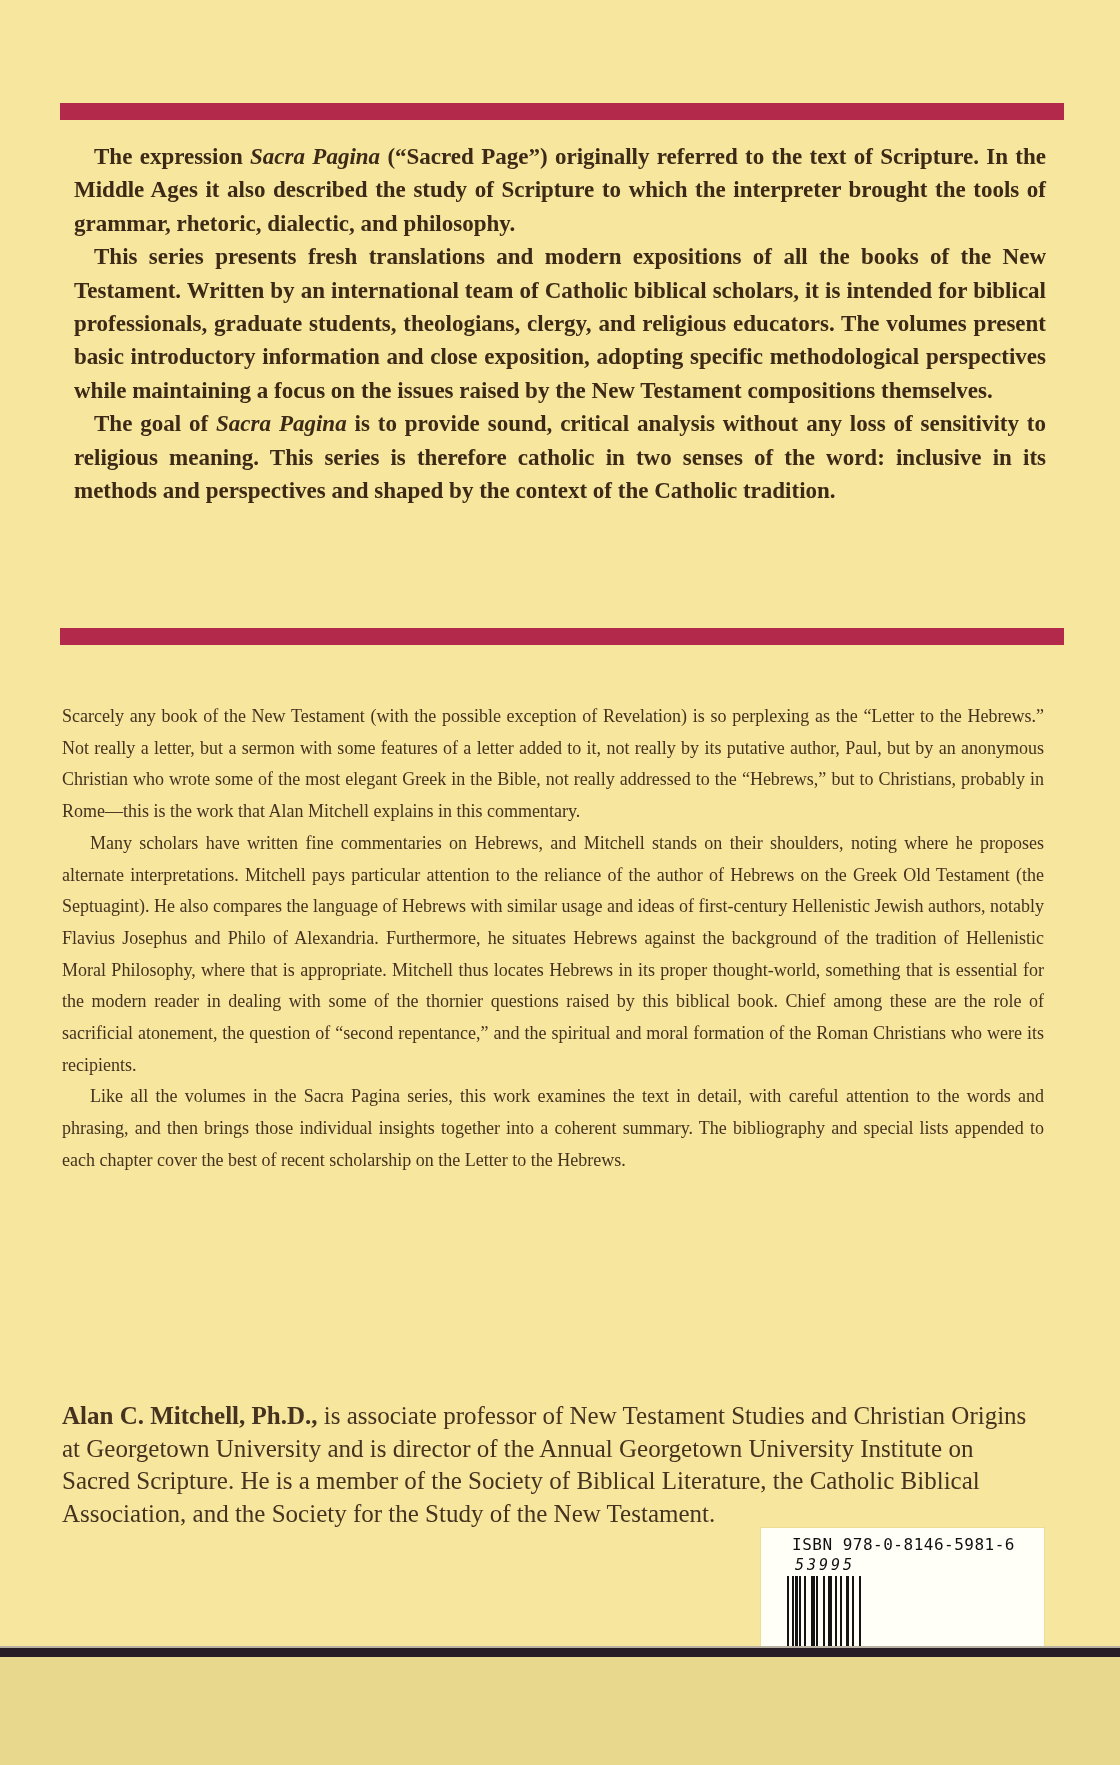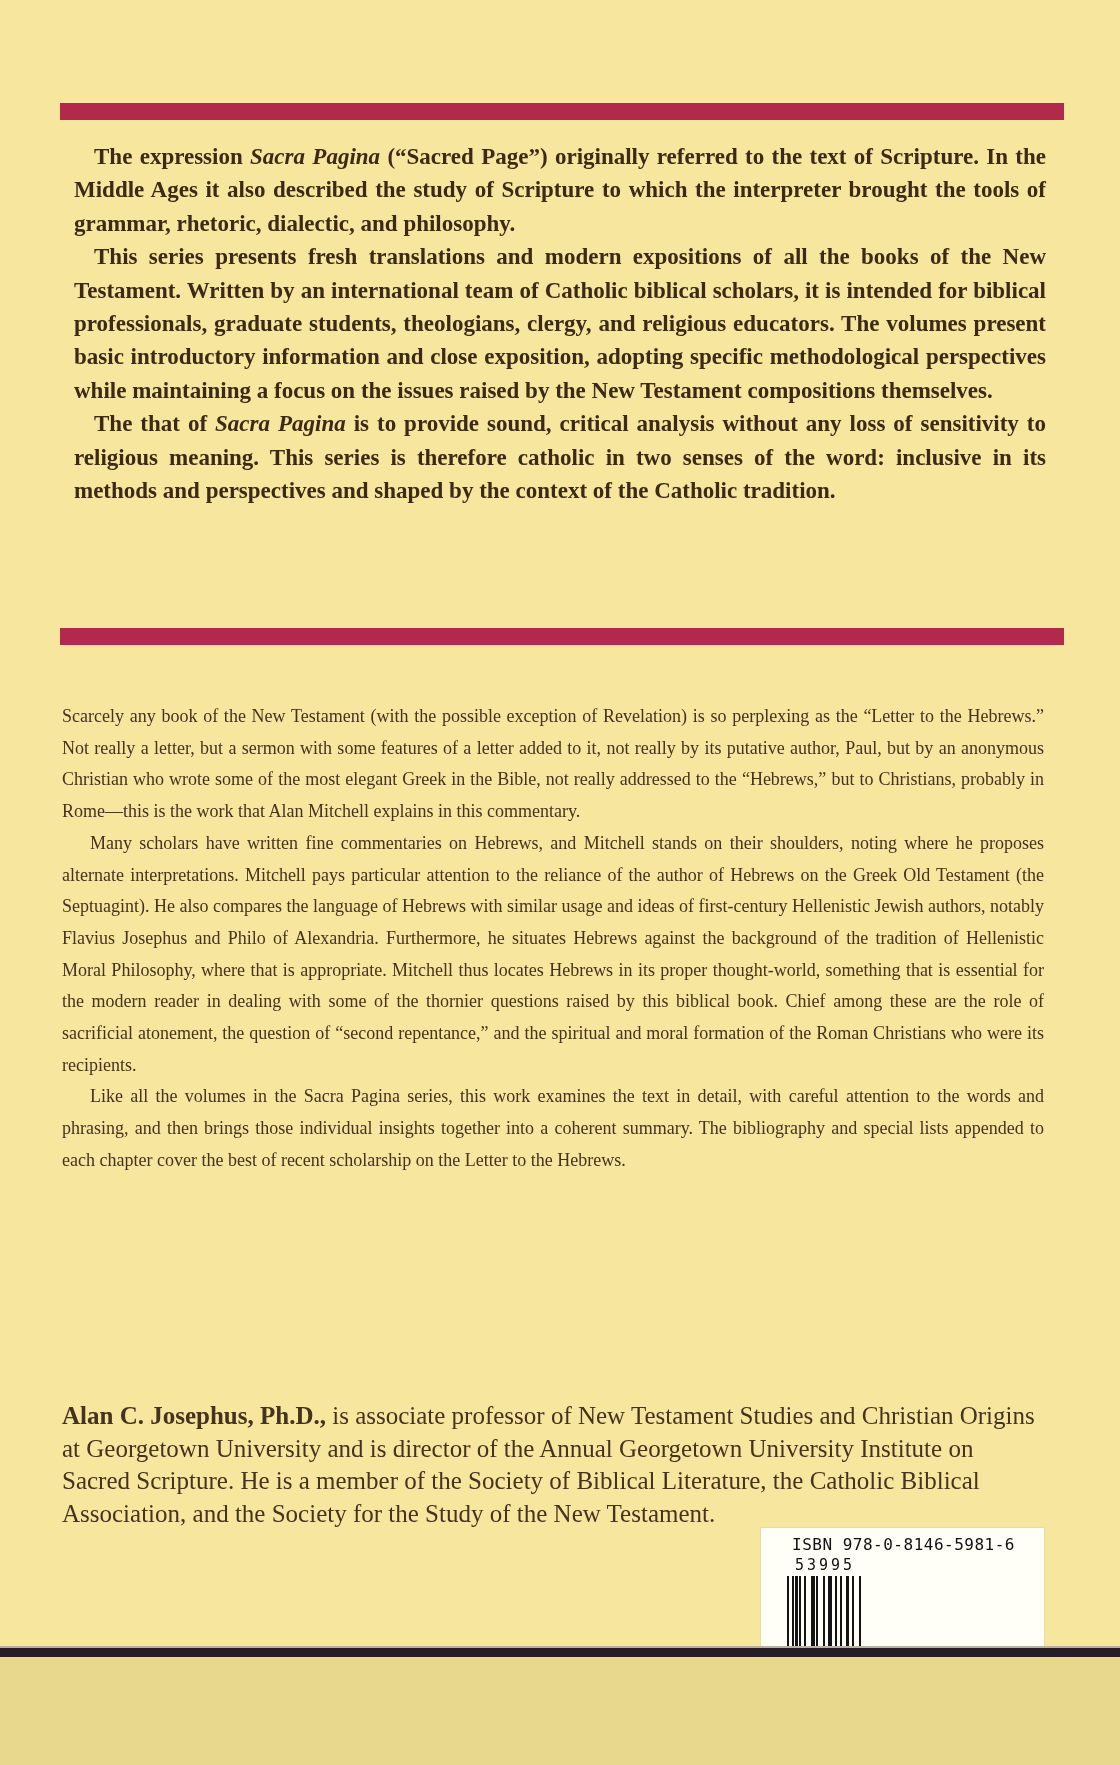--- a/index.html
+++ b/index.html
@@ -69,21 +69,21 @@
   }
   .ean-digits{
     font-family:"DejaVu Sans Mono",monospace;
     font-size:16px;line-height:18px;letter-spacing:1px;
     color:#101010;text-align:center;margin-top:1px;white-space:nowrap;
   }
   .addon-col{margin-left:10px;width:76px;}
   .addon-code{
     font-family:"DejaVu Sans Mono",monospace;
     font-size:15px;line-height:17px;letter-spacing:3px;
-    color:#101010;text-align:center;white-space:nowrap;
+    color:#101010;text-align:center;white-space:nowrap;font-style:italic;
   }
   .addon-bars{
     width:74px;height:74px;margin-top:2px;
     background-image:
       repeating-linear-gradient(90deg,#141414 0 2px,transparent 2px 5px,#141414 5px 7px,transparent 7px 12px),
       repeating-linear-gradient(90deg,transparent 0 8px,#141414 8px 11px,transparent 11px 17px);
   }
   .price-line{
     font-family:"Liberation Sans","DejaVu Sans",sans-serif;
     font-size:15px;line-height:17px;color:#3b82f6;
@@ -97,21 +97,21 @@
 </head>
 <body>
 
 <div class="cover">
 
   <div class="rule rule-top"></div>
 
   <div class="blurb">
     <div class="para"><span>The expression </span><span class="ital">Sacra Pagina</span><span> (“Sacred Page”) originally referred to the text of Scripture. In the Middle Ages it also described the study of Scripture to which the interpreter brought the tools of grammar, rhetoric, dialectic, and philosophy.</span></div>
     <div class="para"><span>This series presents fresh translations and modern expositions of all the books of the New Testament. Written by an international team of Catholic biblical scholars, it is intended for biblical professionals, graduate students, theologians, clergy, and religious educators. The volumes present basic introductory information and close exposition, adopting specific methodological perspectives while maintaining a focus on the issues raised by the New Testament compositions themselves.</span></div>
-    <div class="para"><span>The that of </span><span class="ital">Sacra Pagina</span><span> is to provide sound, critical analysis without any loss of sensitivity to religious meaning. This series is therefore catholic in two senses of the word: inclusive in its methods and perspectives and shaped by the context of the Catholic tradition.</span></div>
+    <div class="para"><span>The goal of </span><span class="ital">Sacra Pagina</span><span> is to provide sound, critical analysis without any loss of sensitivity to religious meaning. This series is therefore catholic in two senses of the word: inclusive in its methods and perspectives and shaped by the context of the Catholic tradition.</span></div>
   </div>
 
   <div class="rule rule-mid"></div>
 
   <div class="body-text">
     <div class="para">Scarcely any book of the New Testament (with the possible exception of Revelation) is so perplexing as the “Letter to the Hebrews.” Not really a letter, but a sermon with some features of a letter added to it, not really by its putative author, Paul, but by an anonymous Christian who wrote some of the most elegant Greek in the Bible, not really addressed to the “Hebrews,” but to Christians, probably in Rome—this is the work that Alan Mitchell explains in this commentary.</div>
     <div class="para">Many scholars have written fine commentaries on Hebrews, and Mitchell stands on their shoulders, noting where he proposes alternate interpretations. Mitchell pays particular attention to the reliance of the author of Hebrews on the Greek Old Testament (the Septuagint). He also compares the language of Hebrews with similar usage and ideas of first-century Hellenistic Jewish authors, notably Flavius Josephus and Philo of Alexandria. Furthermore, he situates Hebrews against the background of the tradition of Hellenistic Moral Philosophy, where that is appropriate. Mitchell thus locates Hebrews in its proper thought-world, something that is essential for the modern reader in dealing with some of the thornier questions raised by this biblical book. Chief among these are the role of sacrificial atonement, the question of “second repentance,” and the spiritual and moral formation of the Roman Christians who were its recipients.</div>
     <div class="para">Like all the volumes in the Sacra Pagina series, this work examines the text in detail, with careful attention to the words and phrasing, and then brings those individual insights together into a coherent summary. The bibliography and special lists appended to each chapter cover the best of recent scholarship on the Letter to the Hebrews.</div>
   </div>
 
@@ -120,18 +120,18 @@
     <span class="barcode-panel" style="display:block">
       <span class="isbn-line" style="display:block">ISBN 978-0-8146-5981-6</span>
       <span class="bars-row" style="display:flex">
         <span class="addon-col" style="display:block">
           <span class="addon-code" style="display:block">53995</span>
           <span class="addon-bars" style="display:block"></span>
         </span>
       </span>
       <span class="price-line" style="display:block">U.S. $39.95</span>
     </span>
-    <span class="bold">Alan C. Josephus, Ph.D.,</span><span> is associate professor of New Testament Studies and Christian Origins at Georgetown University and is director of the Annual Georgetown University Institute on Sacred Scripture. He is a member of the Society of Biblical Literature, the Catholic Biblical Association, and the Society for the Study of the New Testament.</span>
+    <span class="bold">Alan C. Mitchell, Ph.D.,</span><span> is associate professor of New Testament Studies and Christian Origins at Georgetown University and is director of the Annual Georgetown University Institute on Sacred Scripture. He is a member of the Society of Biblical Literature, the Catholic Biblical Association, and the Society for the Study of the New Testament.</span>
   </div>
 
   <div class="bottom-edge"></div>
 
 </div>
 
 </body></html>

